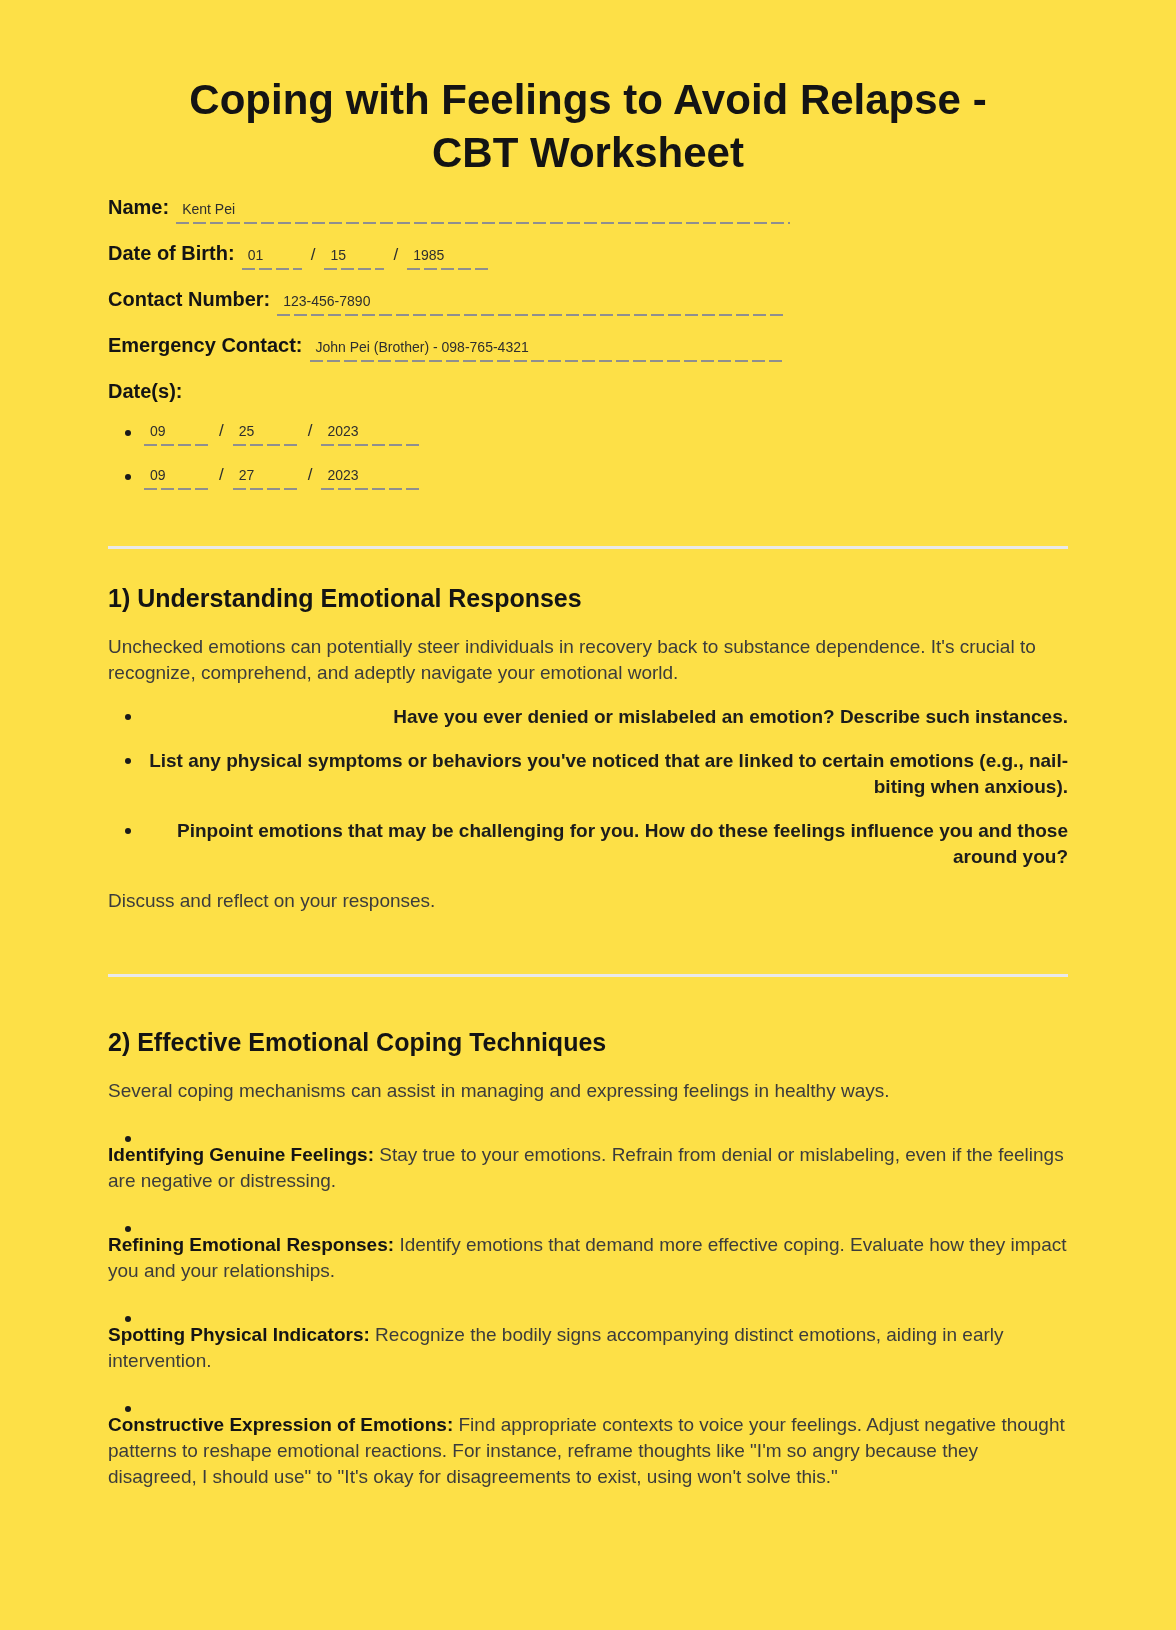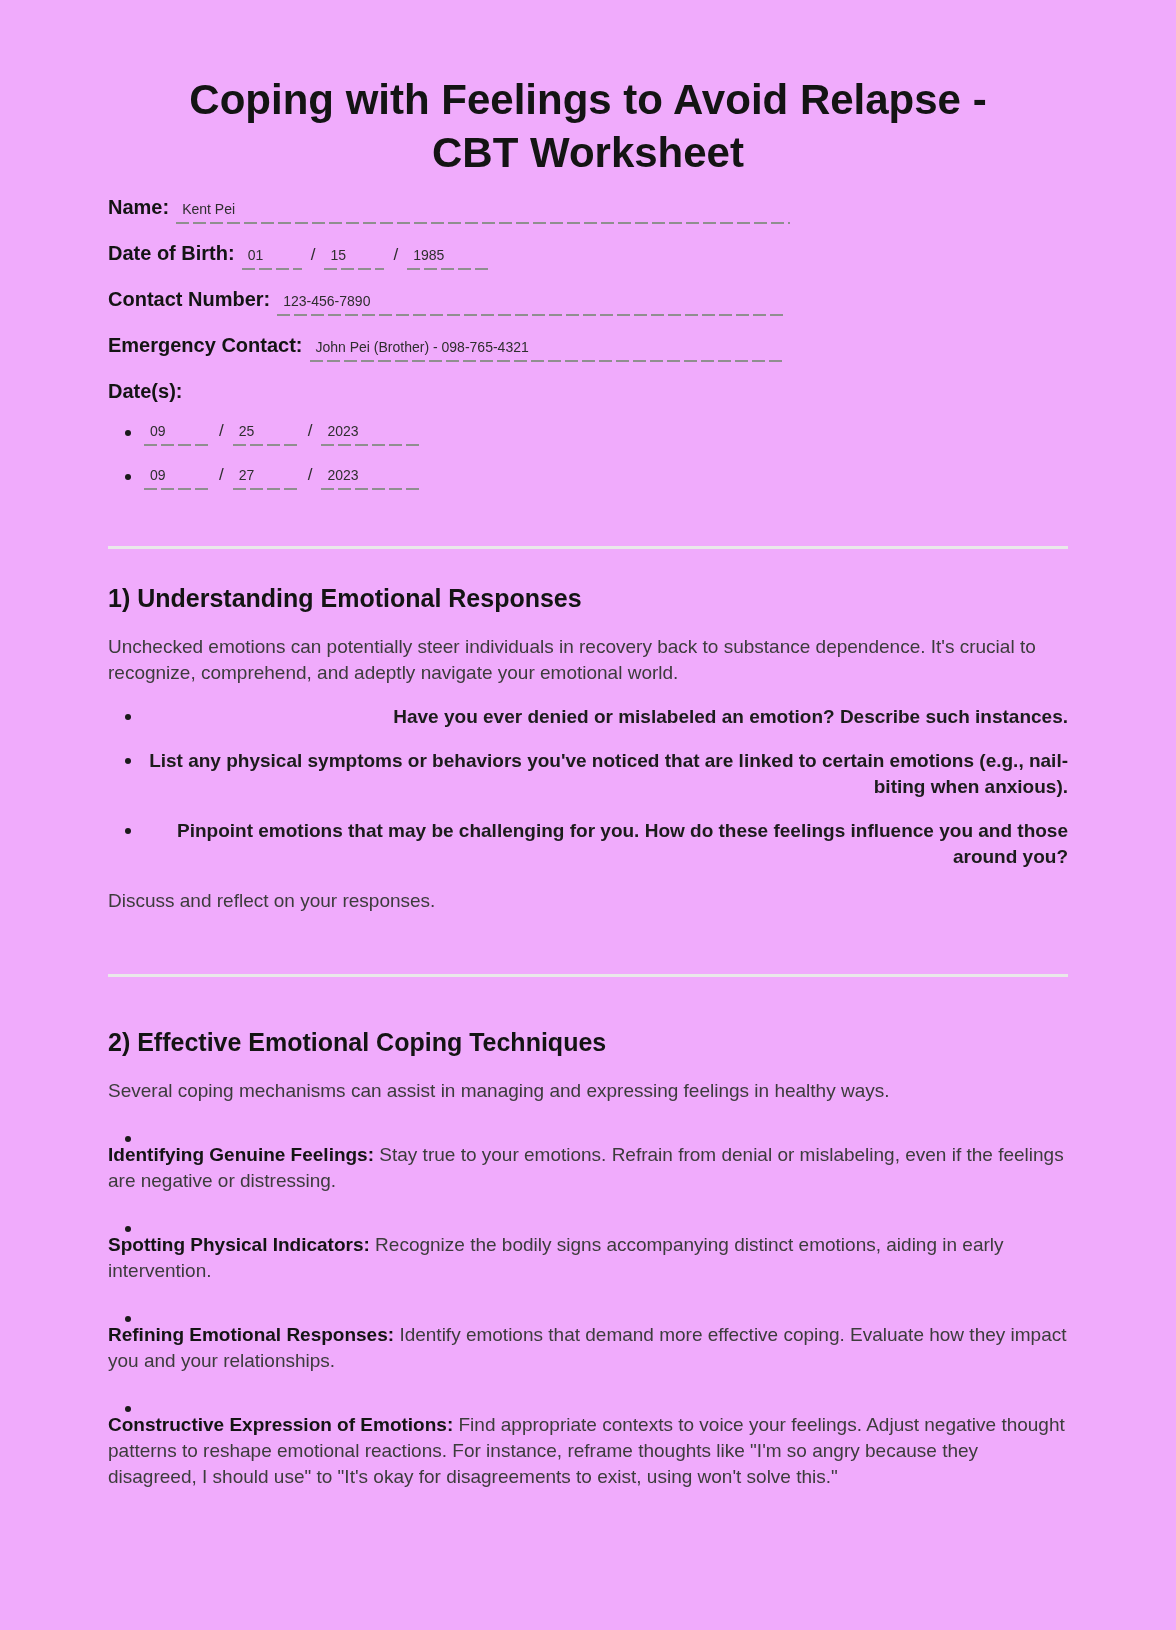--- a/index.html
+++ b/index.html
@@ -4,21 +4,21 @@
 <style>
   html, body {
     margin: 0;
     padding: 0;
     background: #ffffff;
   }
   .page {
     width: 1176px;
     min-height: 1630px;
     box-sizing: border-box;
-    background: #f0abfc;
+    background: #fde047;
     padding: 74px 108px 90px 108px;
     font-family: "Liberation Sans", sans-serif;
     color: #3c3c3c;
   }
   h1.title {
     margin: 0;
     font-size: 42px;
     line-height: 1.25;
     font-weight: bold;
     color: #141414;
@@ -218,25 +218,25 @@
 
   <p class="body">Several coping mechanisms can assist in managing and expressing feelings in healthy ways.</p>
 
   <div class="bullets s2">
     <div class="bullet">
       <span class="dot"></span>
       <span class="txt"><span class="term">Identifying Genuine Feelings:</span> <span>Stay true to your emotions. Refrain from denial or mislabeling, even if the feelings are negative or distressing.</span></span>
     </div>
     <div class="bullet">
       <span class="dot"></span>
+      <span class="txt"><span class="term">Refining Emotional Responses:</span> <span>Identify emotions that demand more effective coping. Evaluate how they impact you and your relationships.</span></span>
+    </div>
+    <div class="bullet">
+      <span class="dot"></span>
       <span class="txt"><span class="term">Spotting Physical Indicators:</span> <span>Recognize the bodily signs accompanying distinct emotions, aiding in early intervention.</span></span>
     </div>
     <div class="bullet">
       <span class="dot"></span>
-      <span class="txt"><span class="term">Refining Emotional Responses:</span> <span>Identify emotions that demand more effective coping. Evaluate how they impact you and your relationships.</span></span>
-    </div>
-    <div class="bullet">
-      <span class="dot"></span>
       <span class="txt"><span class="term">Constructive Expression of Emotions:</span> <span>Find appropriate contexts to voice your feelings. Adjust negative thought patterns to reshape emotional reactions. For instance, reframe thoughts like "I'm so angry because they disagreed, I should use" to "It's okay for disagreements to exist, using won't solve this."</span></span>
     </div>
   </div>
 
 </div>
 
 </body></html>

